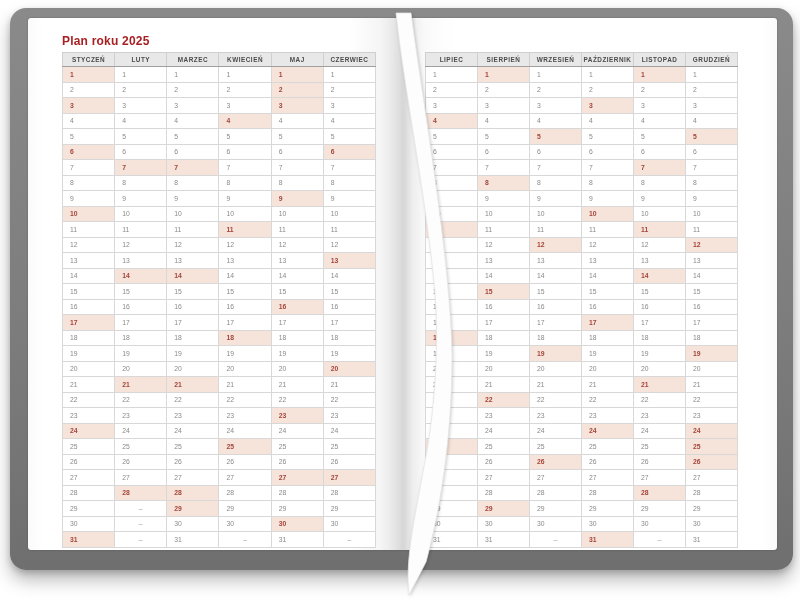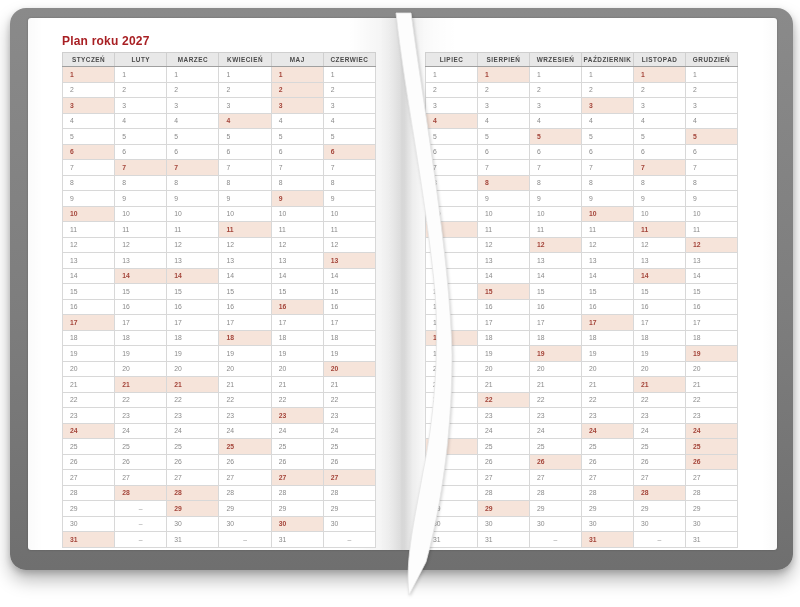--- a/index.html
+++ b/index.html
@@ -81,21 +81,21 @@
 </head>
 <body>
 
 <div class="scene">
   <div class="cover">
     <div class="pages">
       <div class="page-shade-left"></div>
       <div class="page-shade-right"></div>
       <div class="spine"></div>
 
-      <h1 class="page-title">Plan roku 2027</h1>
+      <h1 class="page-title">Plan roku 2025</h1>
 
       <table class="cal left">
           <thead>
             <tr>
               <th>STYCZEŃ</th>
               <th>LUTY</th>
               <th>MARZEC</th>
               <th>KWIECIEŃ</th>
               <th>MAJ</th>
               <th>CZERWIEC</th>

